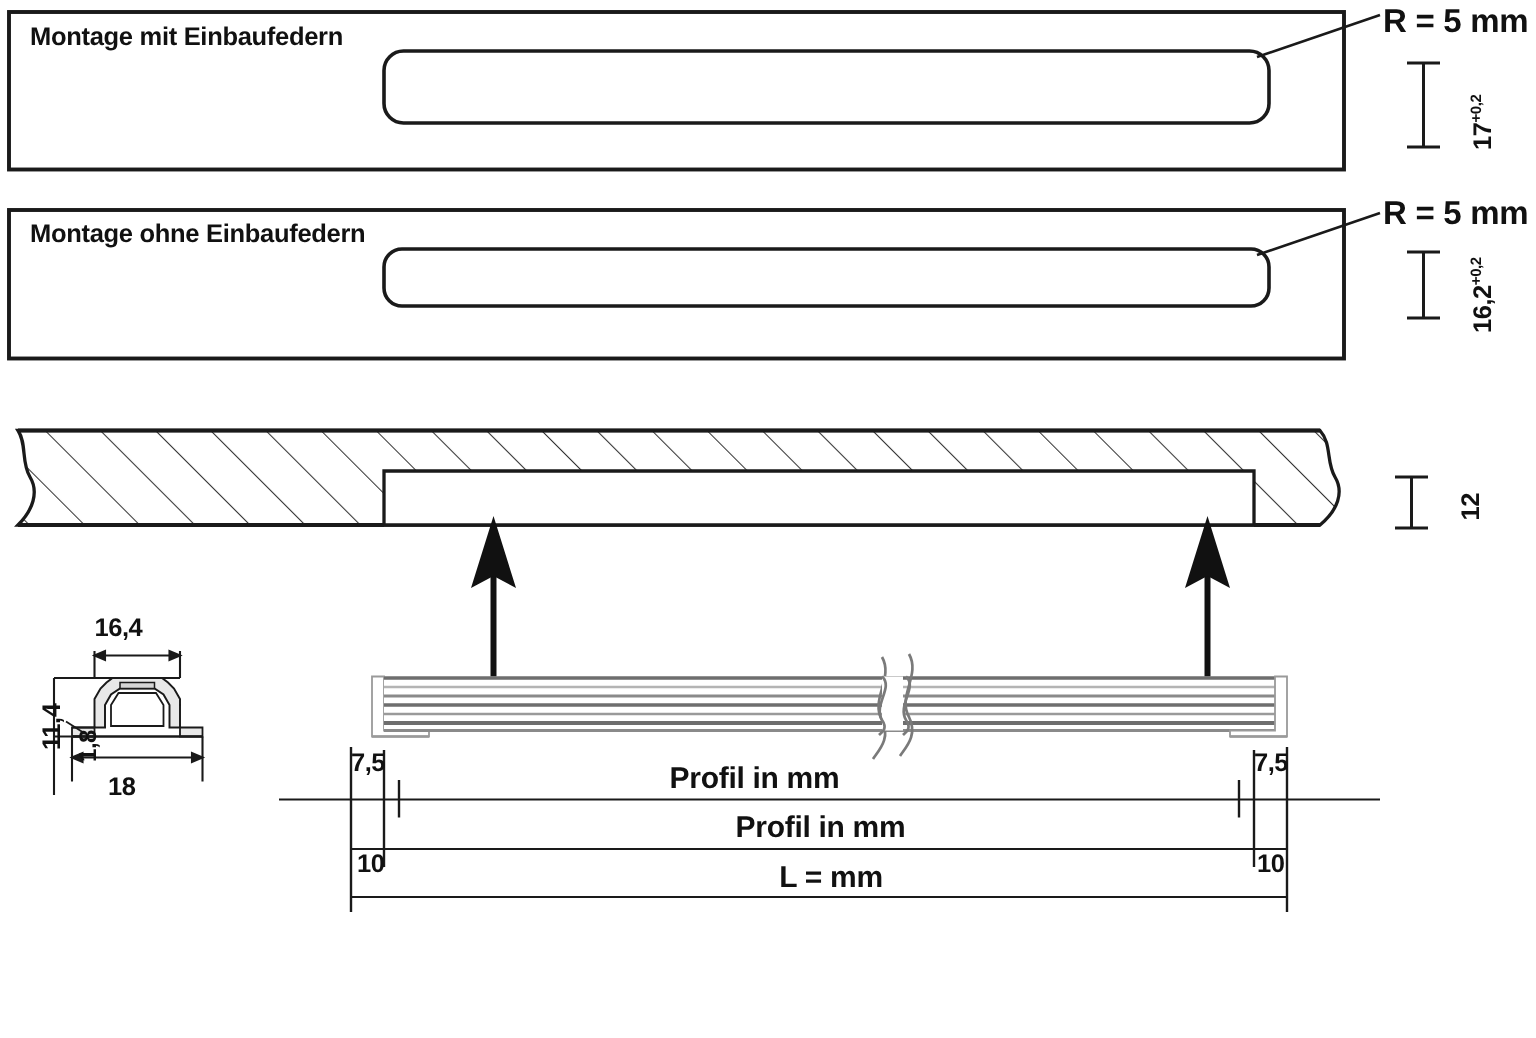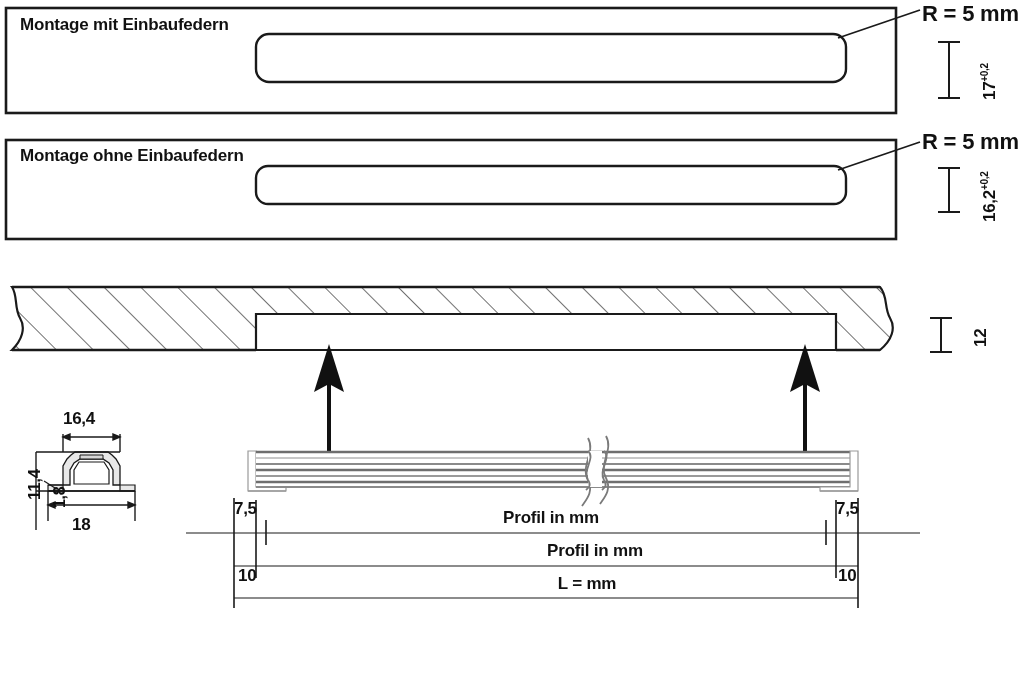--- a/index.html
+++ b/index.html
@@ -5,21 +5,21 @@
   html,body{margin:0;padding:0;background:#ffffff;}
   body{width:1024px;height:692px;overflow:hidden;
        font-family:"Liberation Sans", sans-serif;color:#111111;}
   #root{position:relative;width:1024px;height:564px;}
   svg.layer{position:absolute;left:0;top:0;width:1024px;height:692px;}
   .lbl{position:absolute;font-weight:bold;color:#111;white-space:nowrap;line-height:1;}
   .t-title{font-size:17px;letter-spacing:-0.2px;}
   .t-r{font-size:22px;letter-spacing:-0.2px;}
   .t-dim{font-size:17px;letter-spacing:-0.3px;}
   .t-dimsm{font-size:16px;letter-spacing:-0.3px;}
-  .t-prof{font-size:17px;letter-spacing:-0.2px;margin-left:48px;}
+  .t-prof{font-size:20px;letter-spacing:-0.2px;}
   .rot90{transform:rotate(-90deg);transform-origin:0 0;}
   .sup{font-size:10px;vertical-align:super;font-weight:bold;}
 </style>
 </head>
 <body>
 
 <div id="root">
 
   <svg class="layer" viewBox="0 0 1024 692">
     <defs>
@@ -200,15 +200,15 @@
   <div class="lbl t-dim rot90" style="left:26px;top:500px;">11,4</div>
   <div class="lbl t-dimsm rot90" style="left:52px;top:508px;">1,8</div>
 
   <div class="lbl t-dim" style="left:234px;top:500px;">7,5</div>
   <div class="lbl t-dim" style="left:836px;top:500px;">7,5</div>
   <div class="lbl t-dim" style="left:238px;top:567px;">10</div>
   <div class="lbl t-dim" style="left:838px;top:567px;">10</div>
 
   <div class="lbl t-prof" style="left:503px;top:509px;transform:translateX(-50%);">Profil in mm</div>
   <div class="lbl t-prof" style="left:547px;top:542px;transform:translateX(-50%);">Profil in mm</div>
-  <div class="lbl t-prof" style="left:539px;top:575px;transform:translateX(-50%);">L = mm</div>
+  <div class="lbl t-prof" style="left:554px;top:575px;transform:translateX(-50%);">L = mm</div>
 
 </div>
 
 </body></html>

